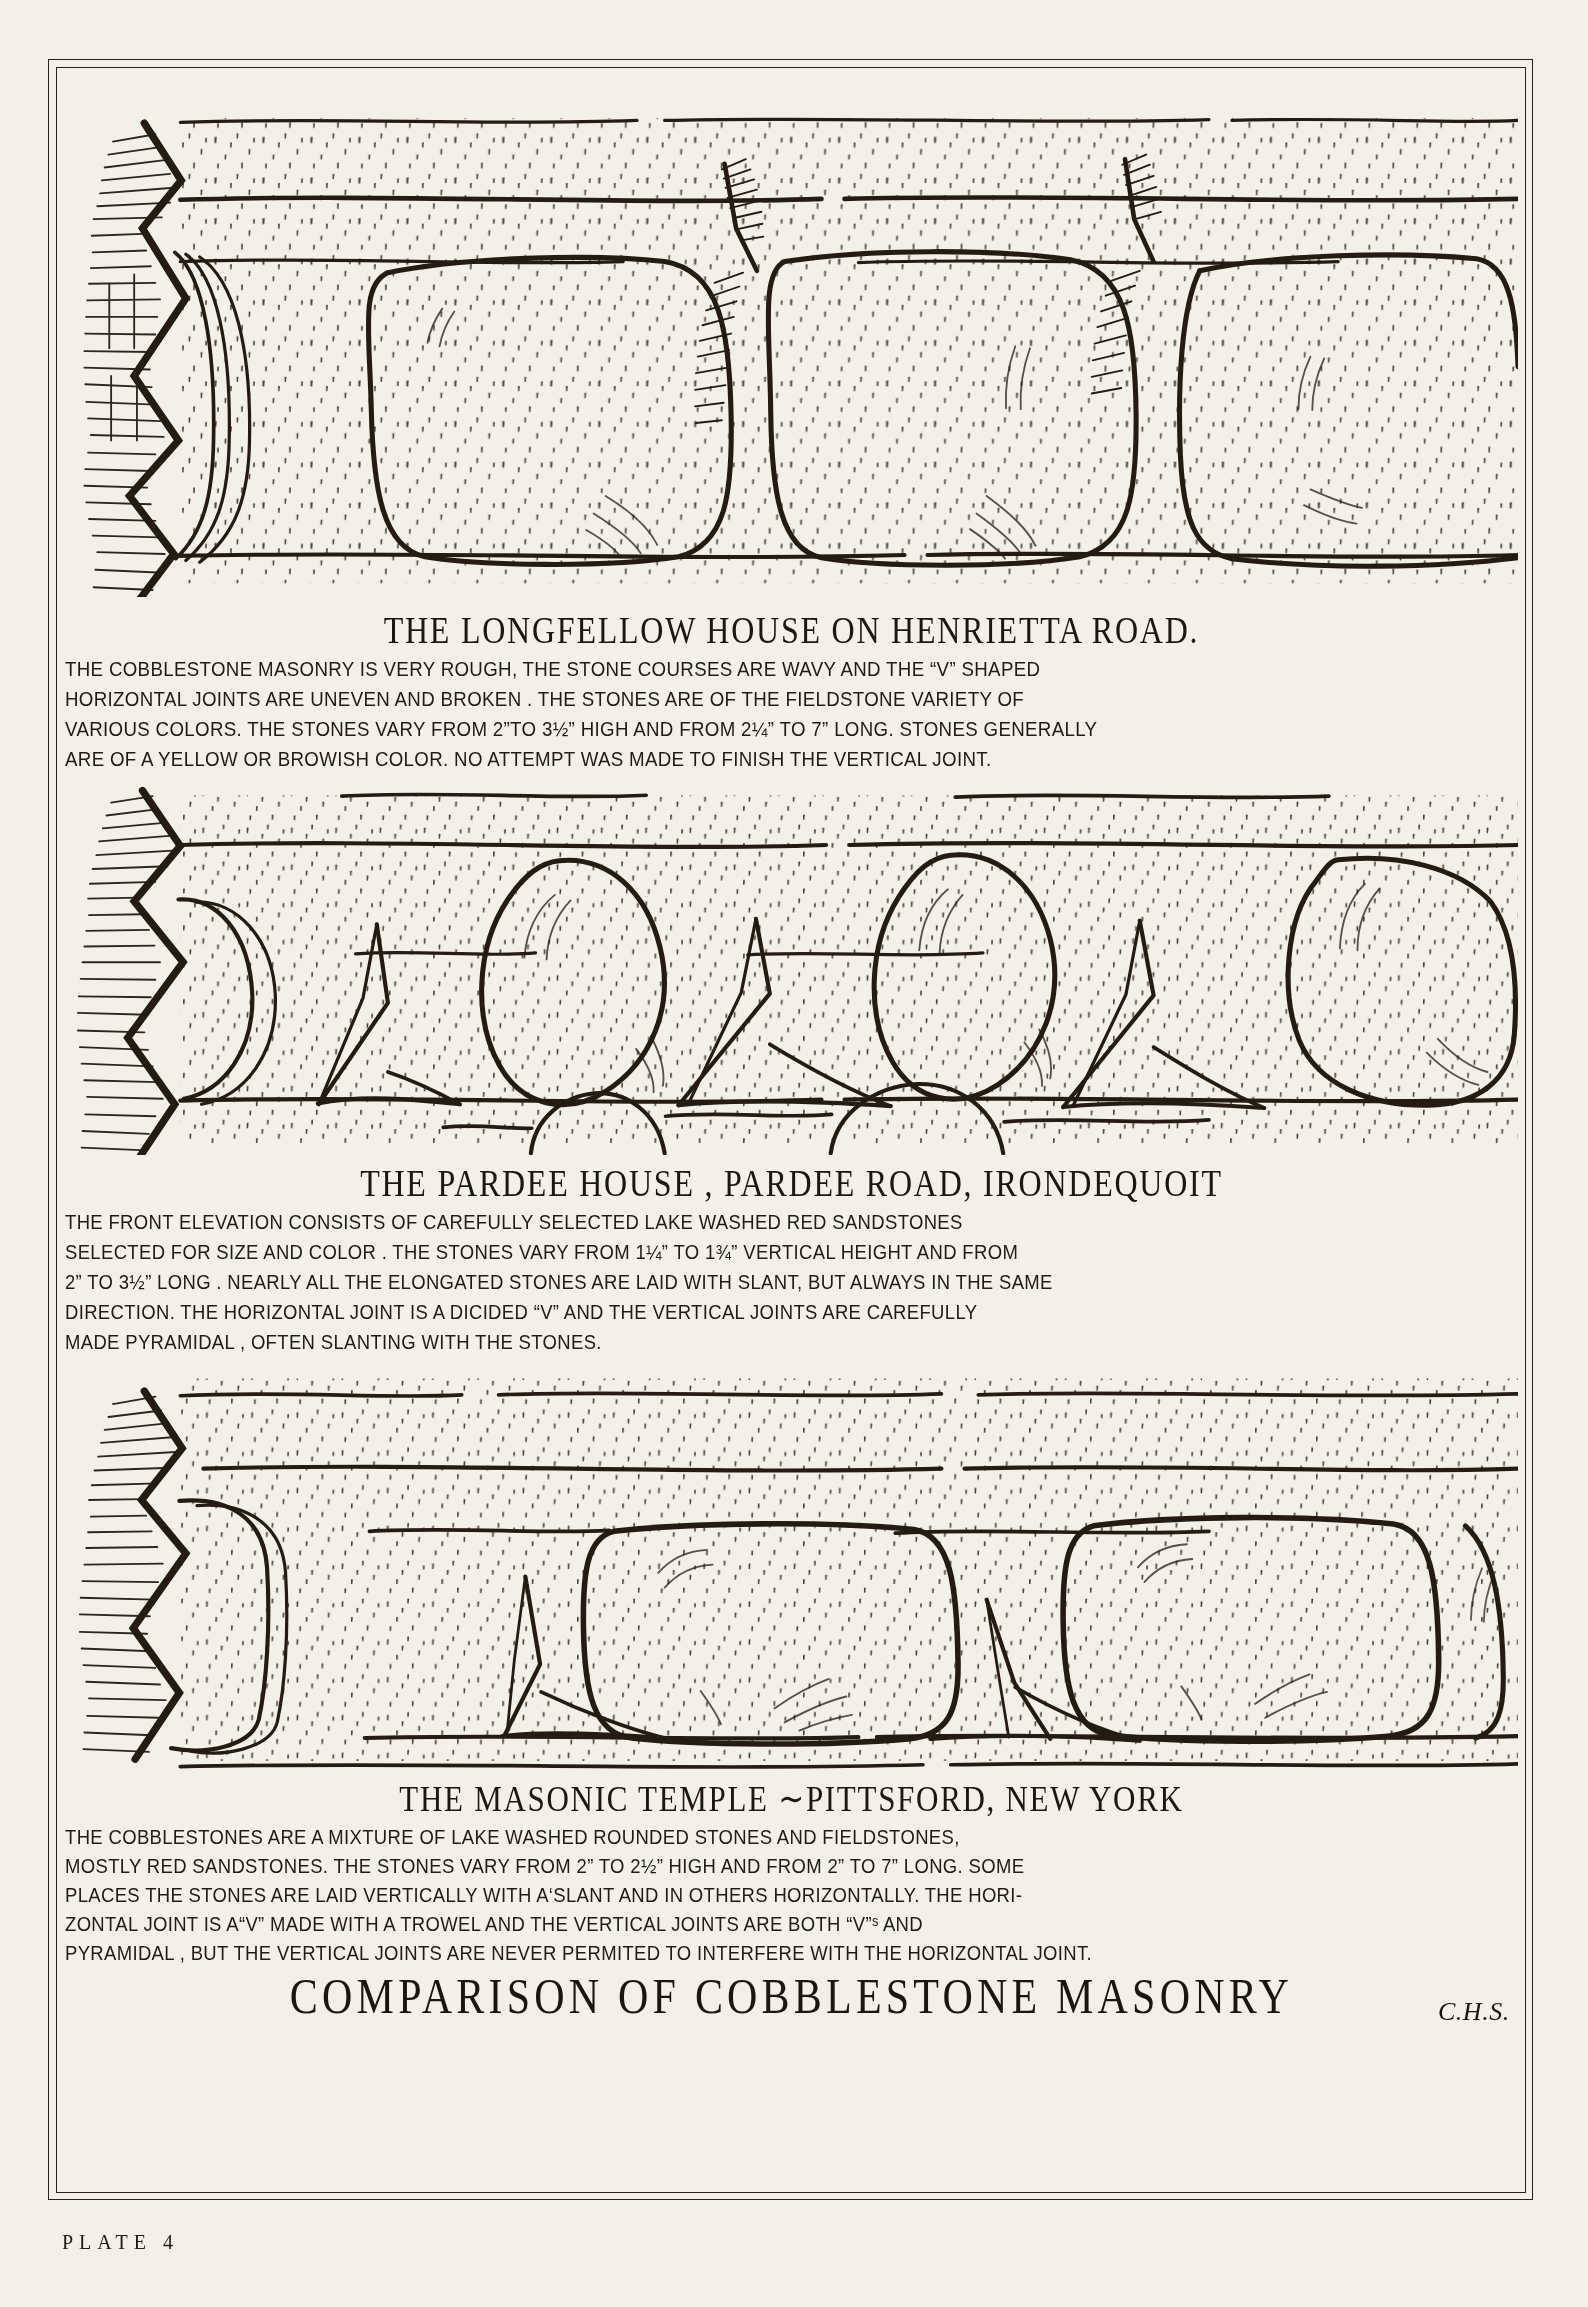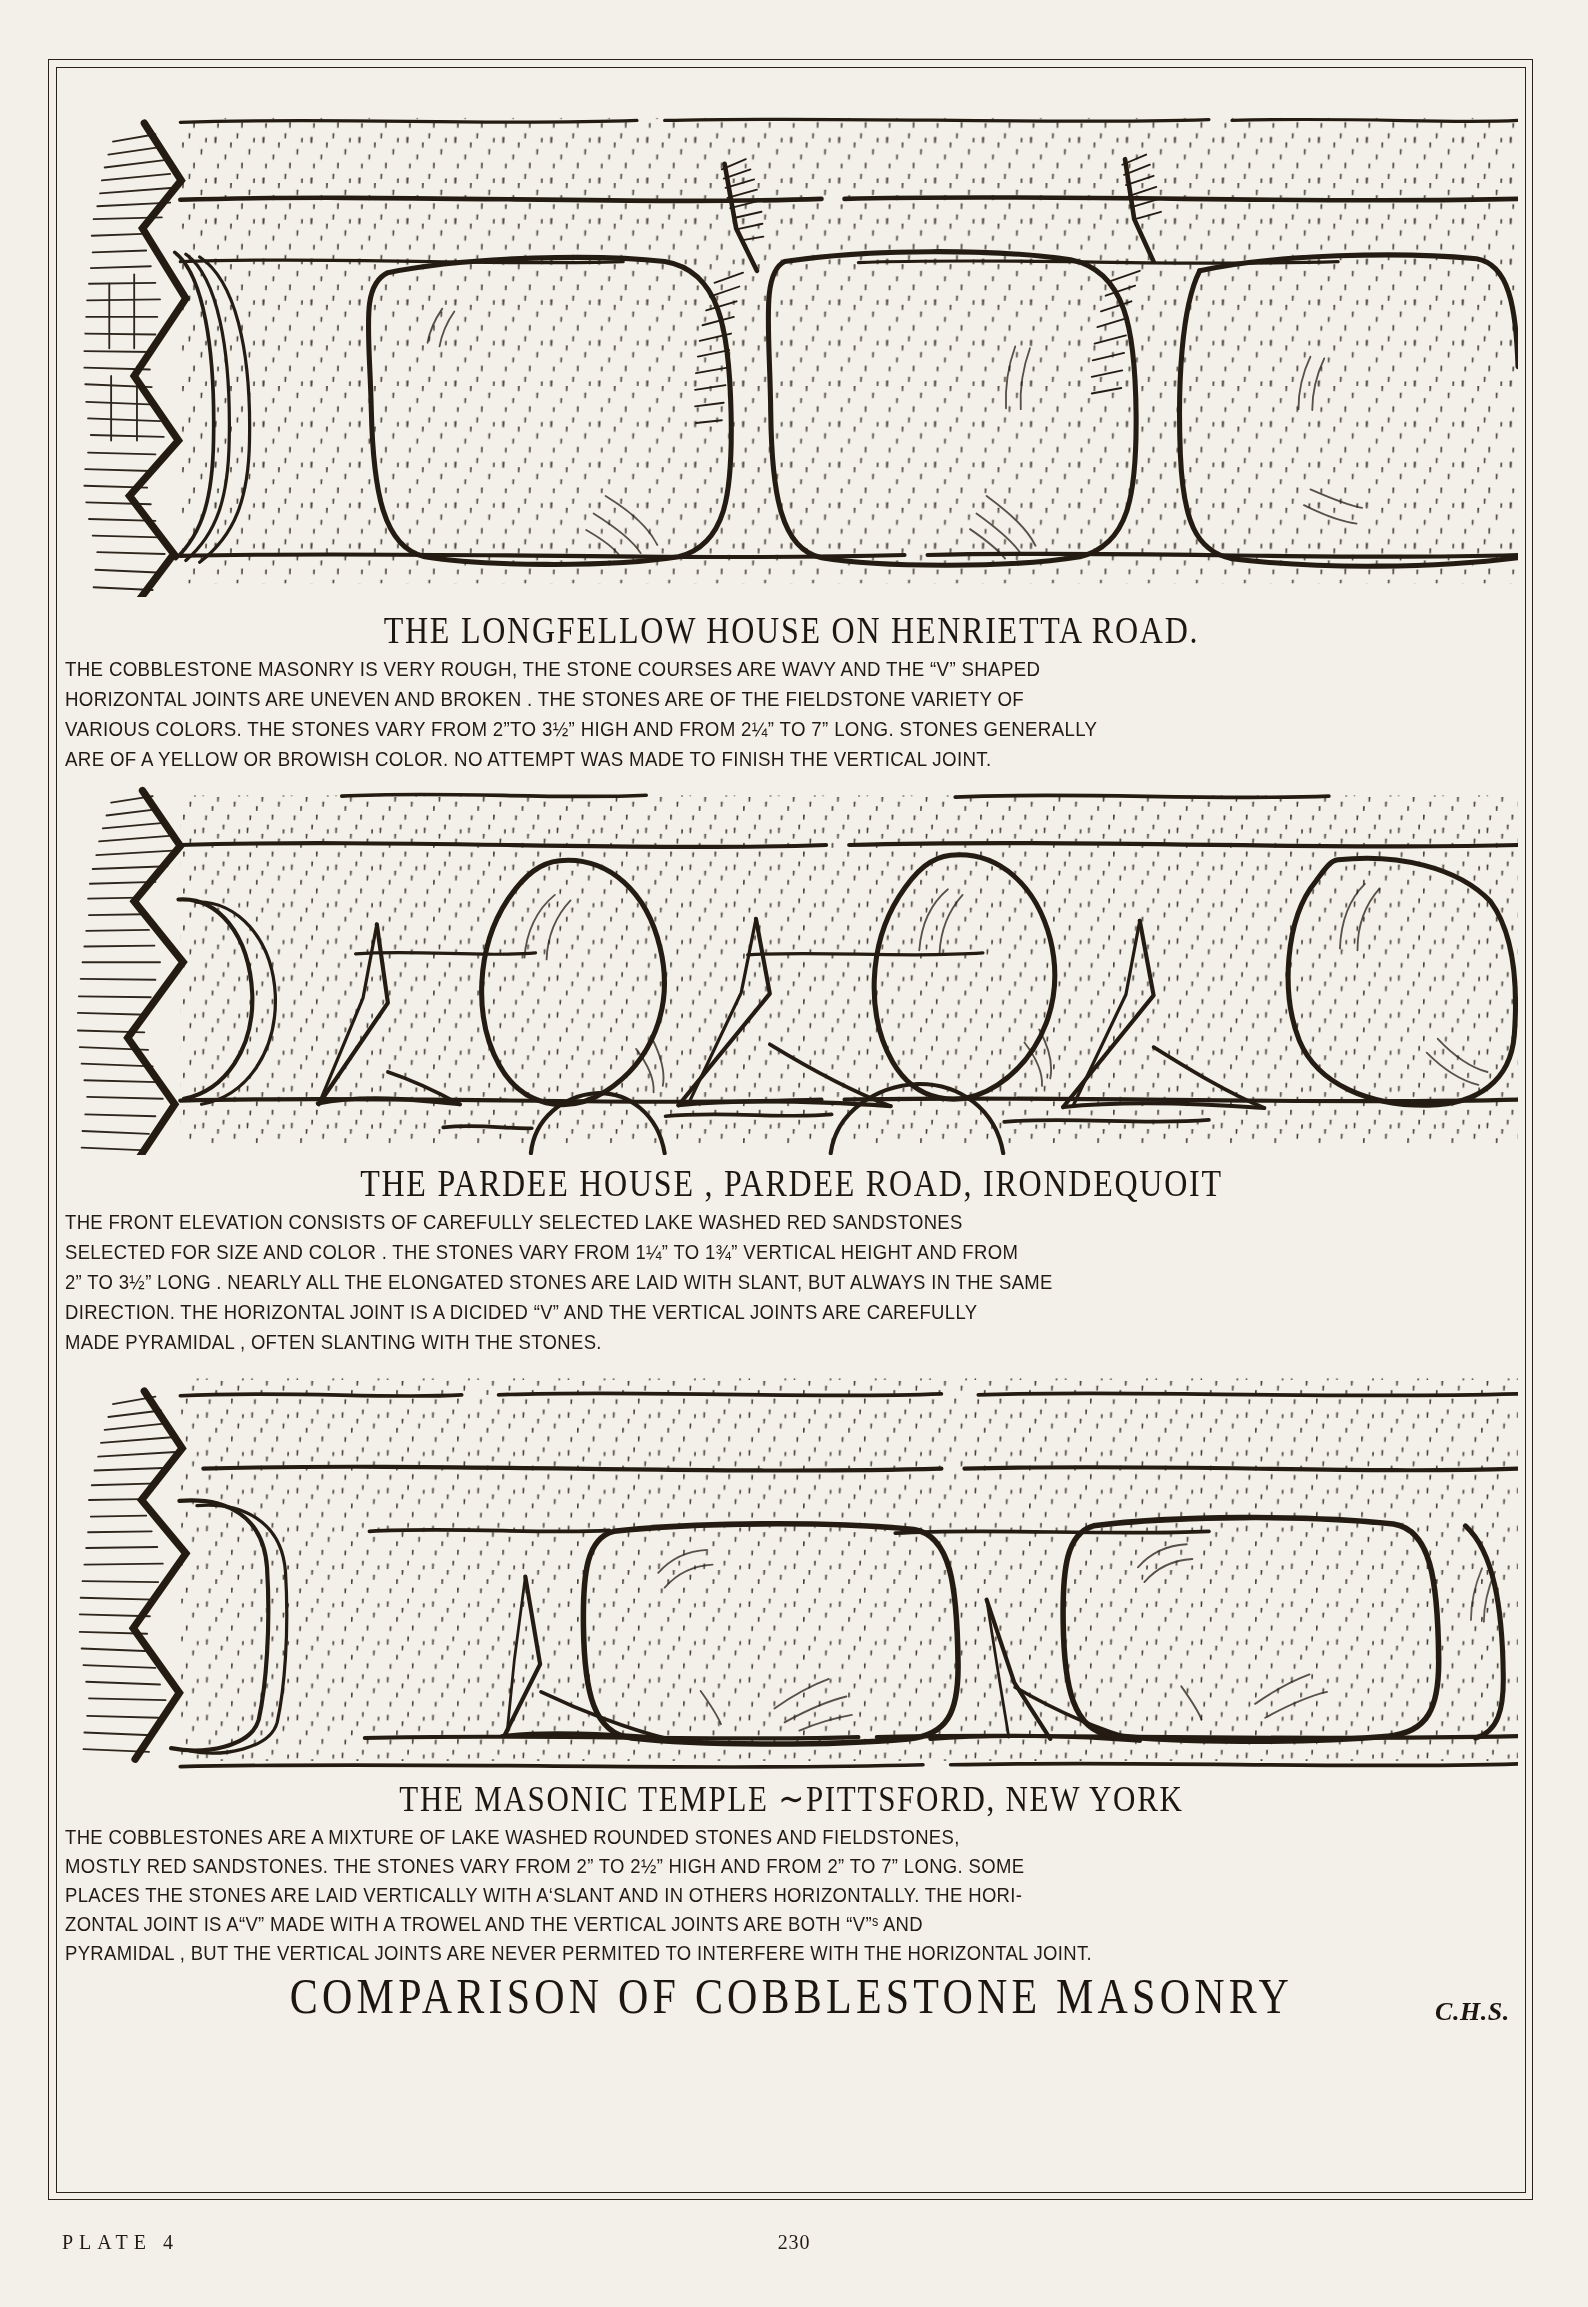--- a/index.html
+++ b/index.html
@@ -82,21 +82,20 @@
   }
   .monogram{
     position:absolute;
     right:8.3px; bottom:-12px;
     font-family:"Liberation Serif", serif;
     font-style:italic;
     font-size:26px;
     letter-spacing:0.02em;
     color:#1c1510;
     white-space:nowrap;
-    font-weight:bold;
   }
   
   #footer{
     position:absolute;
     left:48px; right:48px;
     top:2231px;
     height:42px;
   }
   #footer .plate-no{
     position:absolute;left:14px;top:0;
@@ -554,15 +553,14 @@
 
   <div class="title-row">
     <div class="plate-title">COMPARISON  OF  COBBLESTONE  MASONRY</div>
     <div class="monogram">C.H.S.</div>
   </div>
 
 </div>
 
 <div id="footer">
   <div class="plate-no">PLATE   4</div>
-  <div class="page-no">230</div>
 </div>
 
 
 </body></html>

